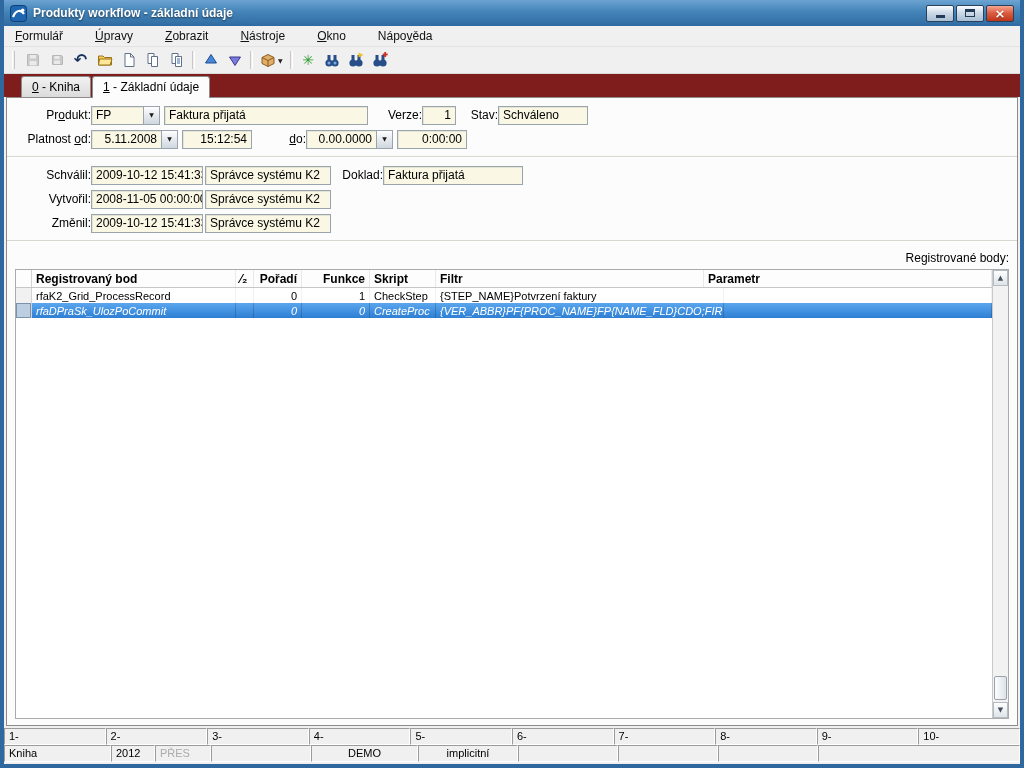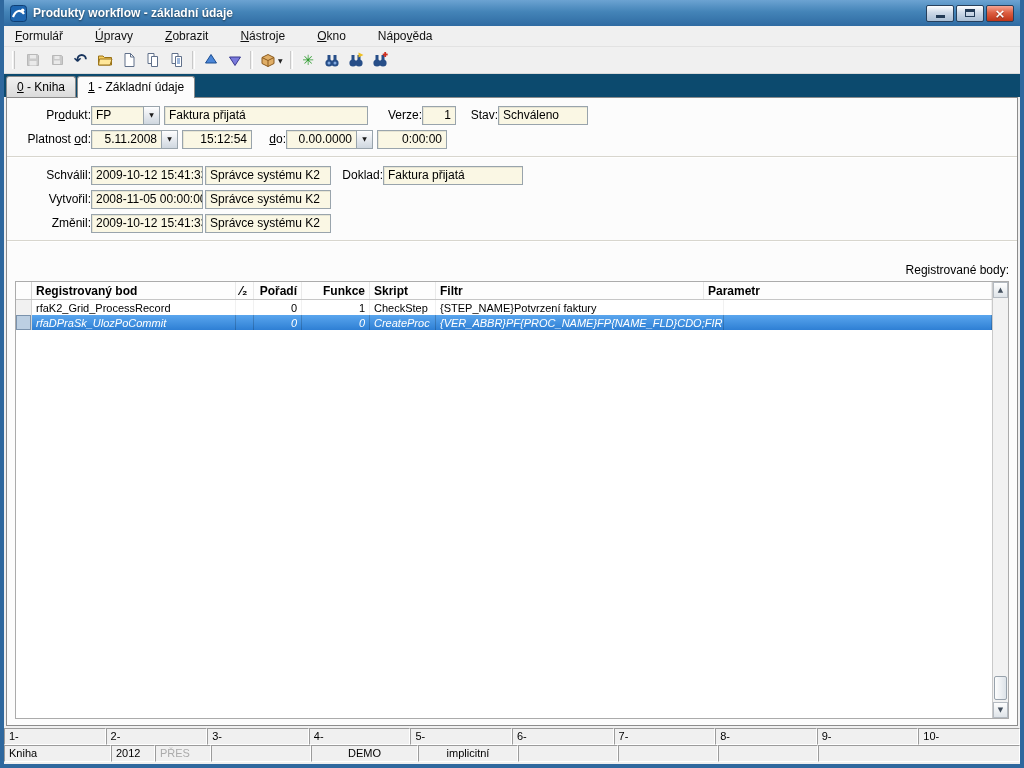--- a/index.html
+++ b/index.html
@@ -38,21 +38,21 @@
   .tbtn { height:23px; min-width:23px; padding:0 2px; display:flex; align-items:center; justify-content:center;
           border:1px solid transparent; border-radius:2px; }
   .tbtn.disabled { opacity:.5; filter:grayscale(100%); }
   .tbtn svg { display:block; }
   .tsep { width:3px; height:18px; border-left:1px solid #C9C9C9; border-right:1px solid #FFF; margin:0 3px; }
   .g-undo { font-family:"DejaVu Sans", sans-serif; font-size:16px; font-weight:bold; color:#17335C; line-height:1; }
   .g-green { font-family:"DejaVu Sans", sans-serif; font-size:14px; font-weight:bold; color:#2E9B2E; line-height:1; }
   .tb-caret { font-family:"DejaVu Sans", sans-serif; font-size:6px; color:#222; margin-left:2px; }
 
   
-  .tabbar { height:23px; flex:0 0 23px; display:flex; align-items:flex-end; padding:0 0 0 2px; background:#0c4a6e; }
+  .tabbar { height:23px; flex:0 0 23px; display:flex; align-items:flex-end; padding:0 0 0 17px; background:#7f1d1d; }
   .tab { padding:3px 10px 3px; border:1px solid #8C8C8C; border-bottom:none; border-radius:3px 3px 0 0;
          background:linear-gradient(180deg,#F2F2F2,#DBDBDB); margin-right:1px; position:relative; }
   .tab.active { background:#FCFCFC; z-index:3; margin-bottom:-1px; padding-bottom:4px; }
   .tab u { text-decoration:underline; }
 
   
   .panel { flex:1; margin:0 2px; background:#FCFCFC; border:1px solid #8C8C8C;
            display:flex; flex-direction:column; padding:5px 8px 6px 8px; overflow:hidden; position:relative; z-index:2;text-align:right; }
   .frow { display:flex; align-items:center; height:24px; flex:0 0 24px; }
   .flabel { color:#000; }
@@ -61,21 +61,21 @@
            box-shadow:inset 1px 1px 0 rgba(90,90,90,.12);
            padding:0 4px; display:flex; align-items:center; white-space:nowrap; overflow:hidden; }
   .ta-r { justify-content:flex-end; }
   .combo { display:flex; }
   .combo .field { border-right:none; }
   .combo-btn { width:17px; height:19px; flex:0 0 17px; border:1px solid #99A4AC;
                background:linear-gradient(180deg,#FEFEFE,#E6EAEF 50%,#CFD7DF);
                display:flex; align-items:center; justify-content:center; }
   .combo-btn .arr { font-family:"DejaVu Sans", sans-serif; font-size:6px; color:#1A1A1A; line-height:1; }
   .hsep { height:2px; flex:0 0 2px; border-top:1px solid #D8D6CE; border-bottom:1px solid #FFFFFF; margin:5px -8px; }
-  .sect-label { margin:16px 0 3px; flex:0 0 15px; }
+  .sect-label { margin:4px 0 3px; flex:0 0 15px; }
 
   
   .grid { position:relative; flex:1; border:1px solid #ABABAB; background:#fff; overflow:hidden;
           display:flex; flex-direction:column; }
   .grid-main { flex:1; display:flex; flex-direction:column; margin-right:16px; overflow:hidden; }
   .ghead { display:flex; height:18px; flex:0 0 18px; border-bottom:1px solid #C6C6C6;
            background:#FDFDFD; font-weight:bold; align-items:center; }
   .gcell { padding:0 4px; overflow:hidden; white-space:nowrap; height:100%; display:flex; align-items:center; }
   .ghead .gcell { border-right:1px solid #E9E9E9; }
   .grow { display:flex; height:15px; flex:0 0 15px; font-size:11px; align-items:center; color:#000; }
@@ -110,21 +110,21 @@
            font-size:11px; padding:1px 4px 0; overflow:hidden; white-space:nowrap; }
   .srow1 .scell { flex:1; }
   .muted { color:#ABABAB; }
   .center { text-align:center; }
   .s2w0{width:107px;flex:0 0 107px}.s2w1{width:44px;flex:0 0 44px}.s2w2{width:56px;flex:0 0 56px}
   .s2w3{width:100px;flex:0 0 100px}.s2w4{width:107px;flex:0 0 107px}.s2w5{width:100px;flex:0 0 100px}
   .s2w6{width:100px;flex:0 0 100px}.s2w7{width:100px;flex:0 0 100px}.s2w8{width:100px;flex:0 0 100px}
   .s2w9{flex:1}
 
   .ml4{margin-left:4px}.ml2{margin-left:2px}.ml10{margin-left:10px}
-  .ml14{margin-left:14px}.ml18{margin-left:10px}.ml22{margin-left:8px}
+  .ml14{margin-left:14px}.ml18{margin-left:30px}.ml22{margin-left:8px}
   .w32{width:32px;flex:0 0 32px}.w34{width:34px;flex:0 0 34px}.w40{width:40px;flex:0 0 40px}
   .w44{width:44px;flex:0 0 44px}.w52{width:52px;flex:0 0 52px}.w70{width:70px;flex:0 0 70px}
   .w90{width:90px;flex:0 0 90px}.w112{width:112px;flex:0 0 112px}.w126{width:126px;flex:0 0 126px}
   .w140{width:140px;flex:0 0 140px}.w204{width:204px;flex:0 0 204px}.w24{width:24px;flex:0 0 24px}
 </style>
 </head>
 <body>
 
 <div class="window">
 

